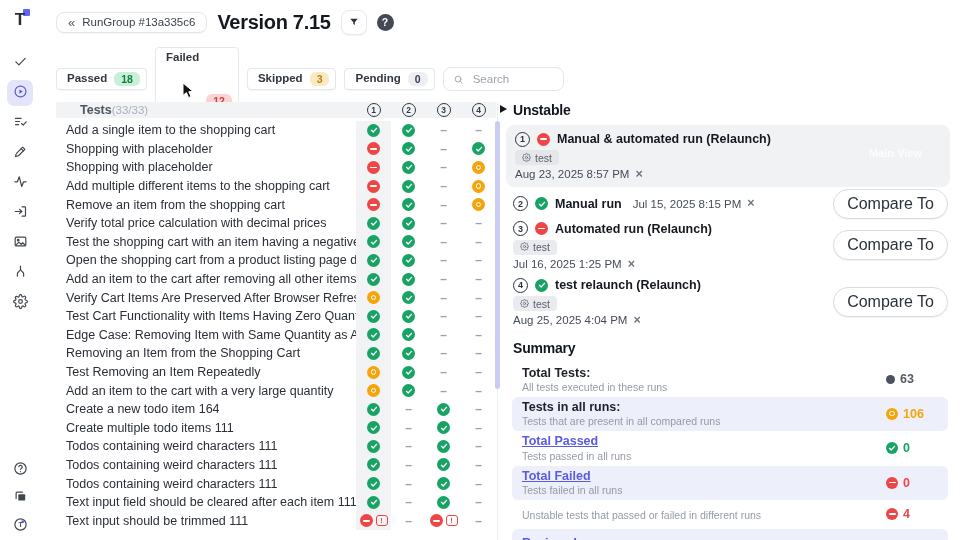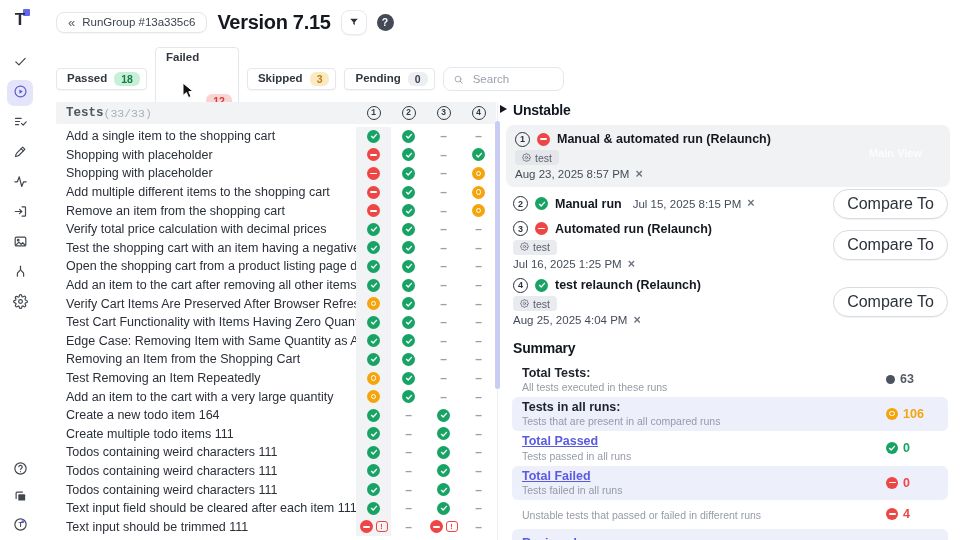--- a/index.html
+++ b/index.html
@@ -46,21 +46,21 @@
   .search-box svg{width:11px;height:11px;flex:none;}
   .search-box input{border:none;outline:none;width:100%;font-size:11.5px;color:#30363f;background:transparent;
     font-family:"Liberation Sans",sans-serif;}
   .search-box input::placeholder{color:#9aa2ad;}
 
   
   .content{display:flex;margin-top:10px;padding-left:16px;flex:1;position:relative;}
   .left{width:440px;flex:none;}
 
   .thead{display:grid;grid-template-columns:1fr 35px 35px 35px 35px;background:#f1f3f5;border-radius:2px;
-    height:22px;align-items:center;padding-left:10px;font-family:Liberation Mono, monospace;}
+    height:16px;align-items:center;padding-left:24px;}
   .tests-label{font-size:12.5px;font-weight:700;color:#4e565f;}
   .tests-counter{font-weight:400;color:#a9b0ba;font-size:11.5px;}
   .colnum{width:14px;height:14px;border:1.3px solid #343a43;border-radius:50%;display:flex;align-items:center;
     justify-content:center;font-size:8.5px;font-weight:700;color:#343a43;margin:0 auto;}
   .trows{margin-top:3px;}
   .trow{display:grid;grid-template-columns:1fr 35px 35px 35px 35px;height:18.6px;align-items:stretch;padding-left:10px;}
   .tname{font-size:12.5px;color:#2a2f38;white-space:nowrap;overflow:hidden;display:flex;align-items:center;}
   .cell{display:flex;align-items:center;justify-content:center;gap:3px;}
   .cell.c1{background:#f1f3f5;}
   .st{width:13px;height:13px;border-radius:50%;display:inline-flex;align-items:center;justify-content:center;flex:none;}

